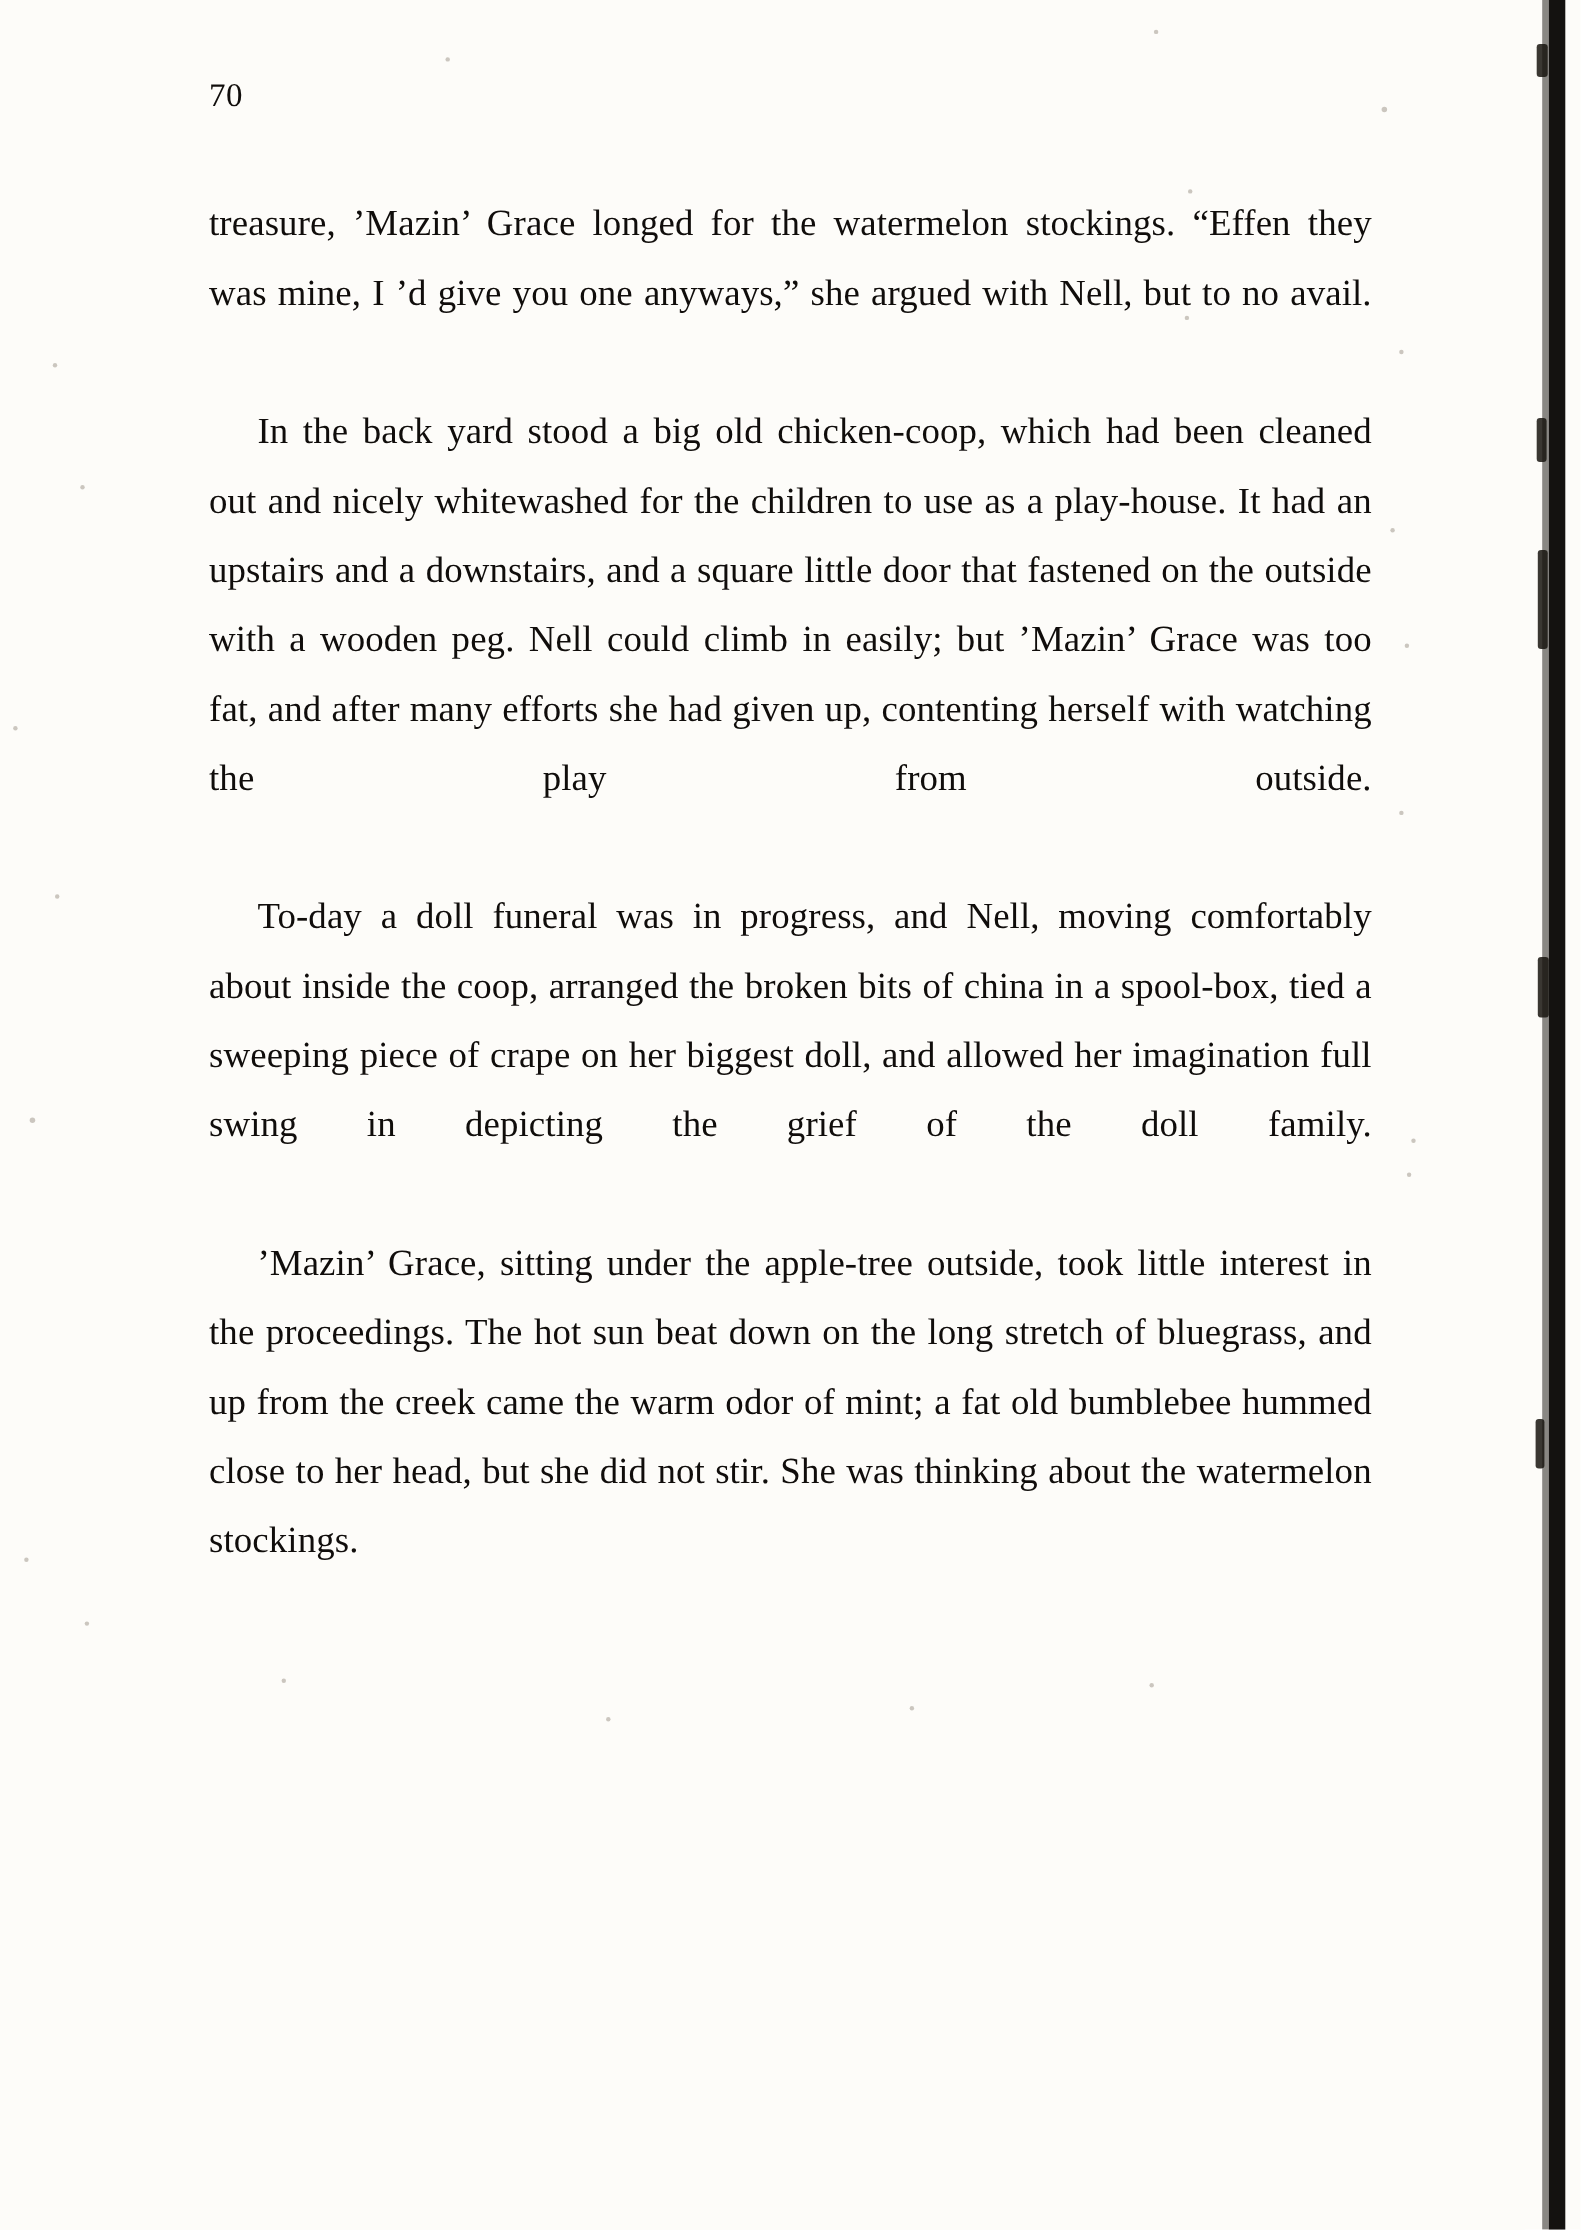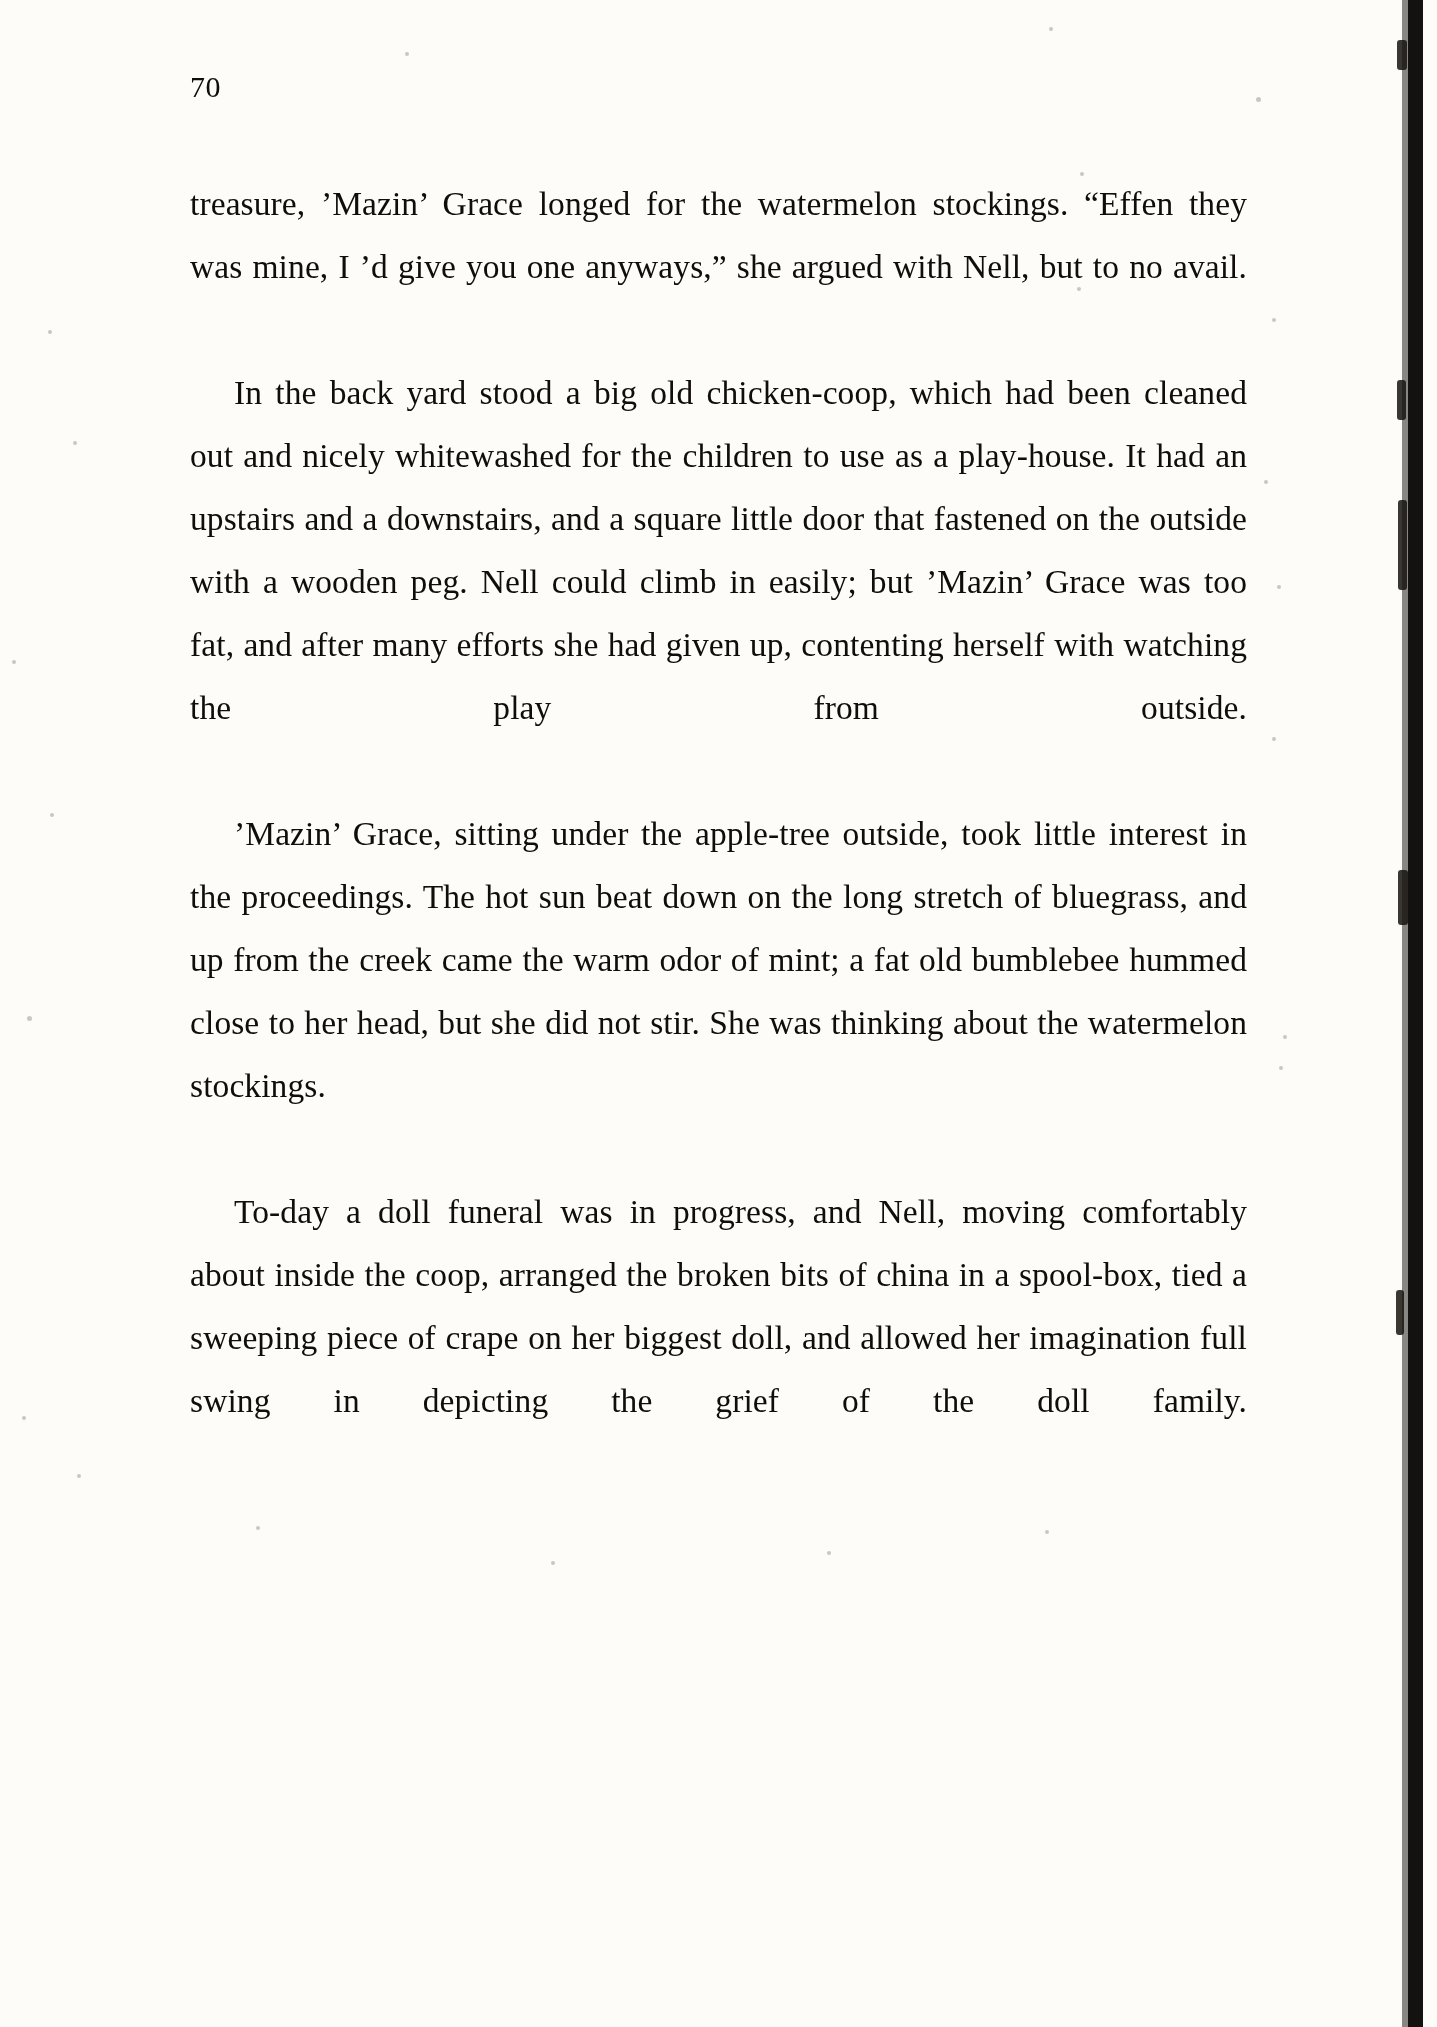--- a/index.html
+++ b/index.html
@@ -149,22 +149,22 @@
   <div class="speck" style="left:827px; top:1551px; width:4px; height:4px;"></div>
   <div class="speck" style="left:1045px; top:1530px; width:4px; height:4px;"></div>
 
   <div class="header">
     <div class="folio">70</div>
   </div>
 
   <div class="body-text">
     <p class="para">treasure, ’Mazin’ Grace longed for the watermelon stockings.  “Effen they was mine, I ’d give you one anyways,” she argued with Nell, but to no avail.</p>
     <p class="para indent">In the back yard stood a big old chicken-coop, which had been cleaned out and nicely whitewashed for the children to use as a play-house.  It had an upstairs and a downstairs, and a square little door that fastened on the outside with a wooden peg.  Nell could climb in easily; but ’Mazin’ Grace was too fat, and after many efforts she had given up, contenting herself with watching the play from outside.</p>
+    <p class="para indent">To-day a doll funeral was in progress, and Nell, moving comfortably about inside the coop, arranged the broken bits of china in a spool-box, tied a sweeping piece of crape on her biggest doll, and allowed her imagination full swing in depicting the grief of the doll family.</p>
     <p class="para indent">’Mazin’ Grace, sitting under the apple-tree outside, took little interest in the proceedings.  The hot sun beat down on the long stretch of bluegrass, and up from the creek came the warm odor of mint; a fat old bumblebee hummed close to her head, but she did not stir.  She was thinking about the watermelon stockings.</p>
-    <p class="para indent">To-day a doll funeral was in progress, and Nell, moving comfortably about inside the coop, arranged the broken bits of china in a spool-box, tied a sweeping piece of crape on her biggest doll, and allowed her imagination full swing in depicting the grief of the doll family.</p>
   </div>
 
   <div class="binding">
     <div class="edge2"></div>
     <div class="edge"></div>
     <div class="nick" style="right:30px; top:40px; width:10px; height:30px; border-radius:3px;"></div>
     <div class="nick" style="right:31px; top:380px; width:9px; height:40px; border-radius:3px;"></div>
     <div class="nick" style="right:30px; top:500px; width:9px; height:90px; border-radius:3px;"></div>
     <div class="nick" style="right:29px; top:870px; width:10px; height:55px; border-radius:3px;"></div>
     <div class="nick" style="right:33px; top:1290px; width:8px; height:45px; border-radius:3px;"></div>

